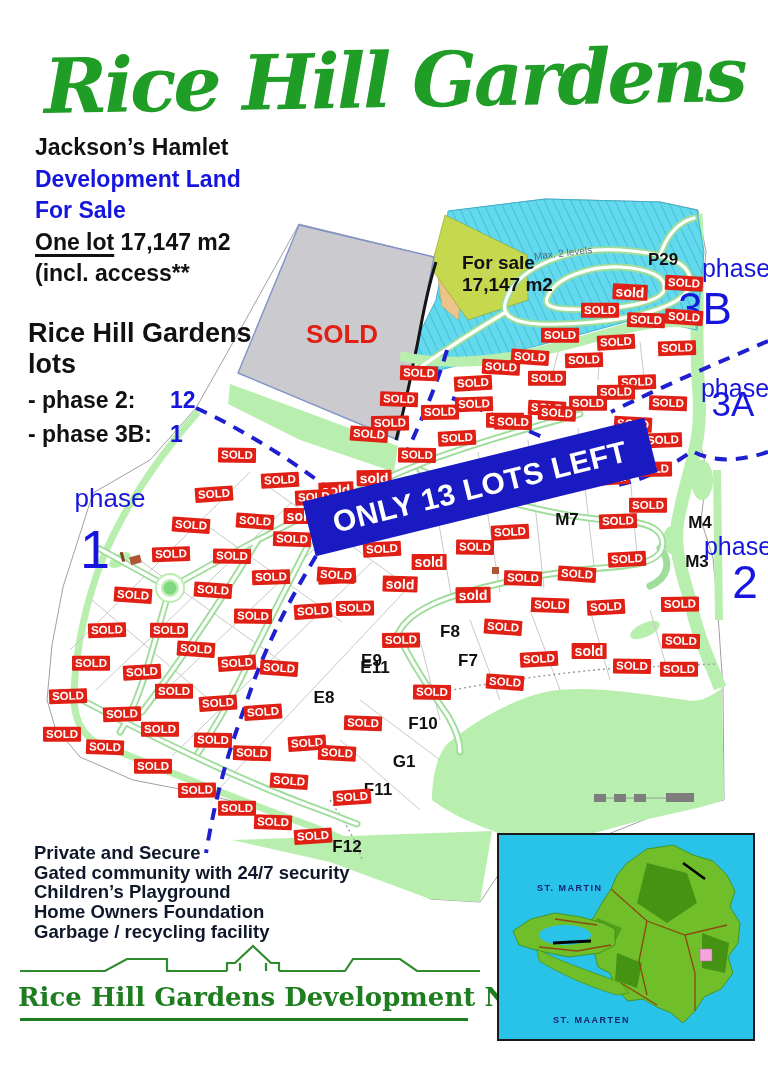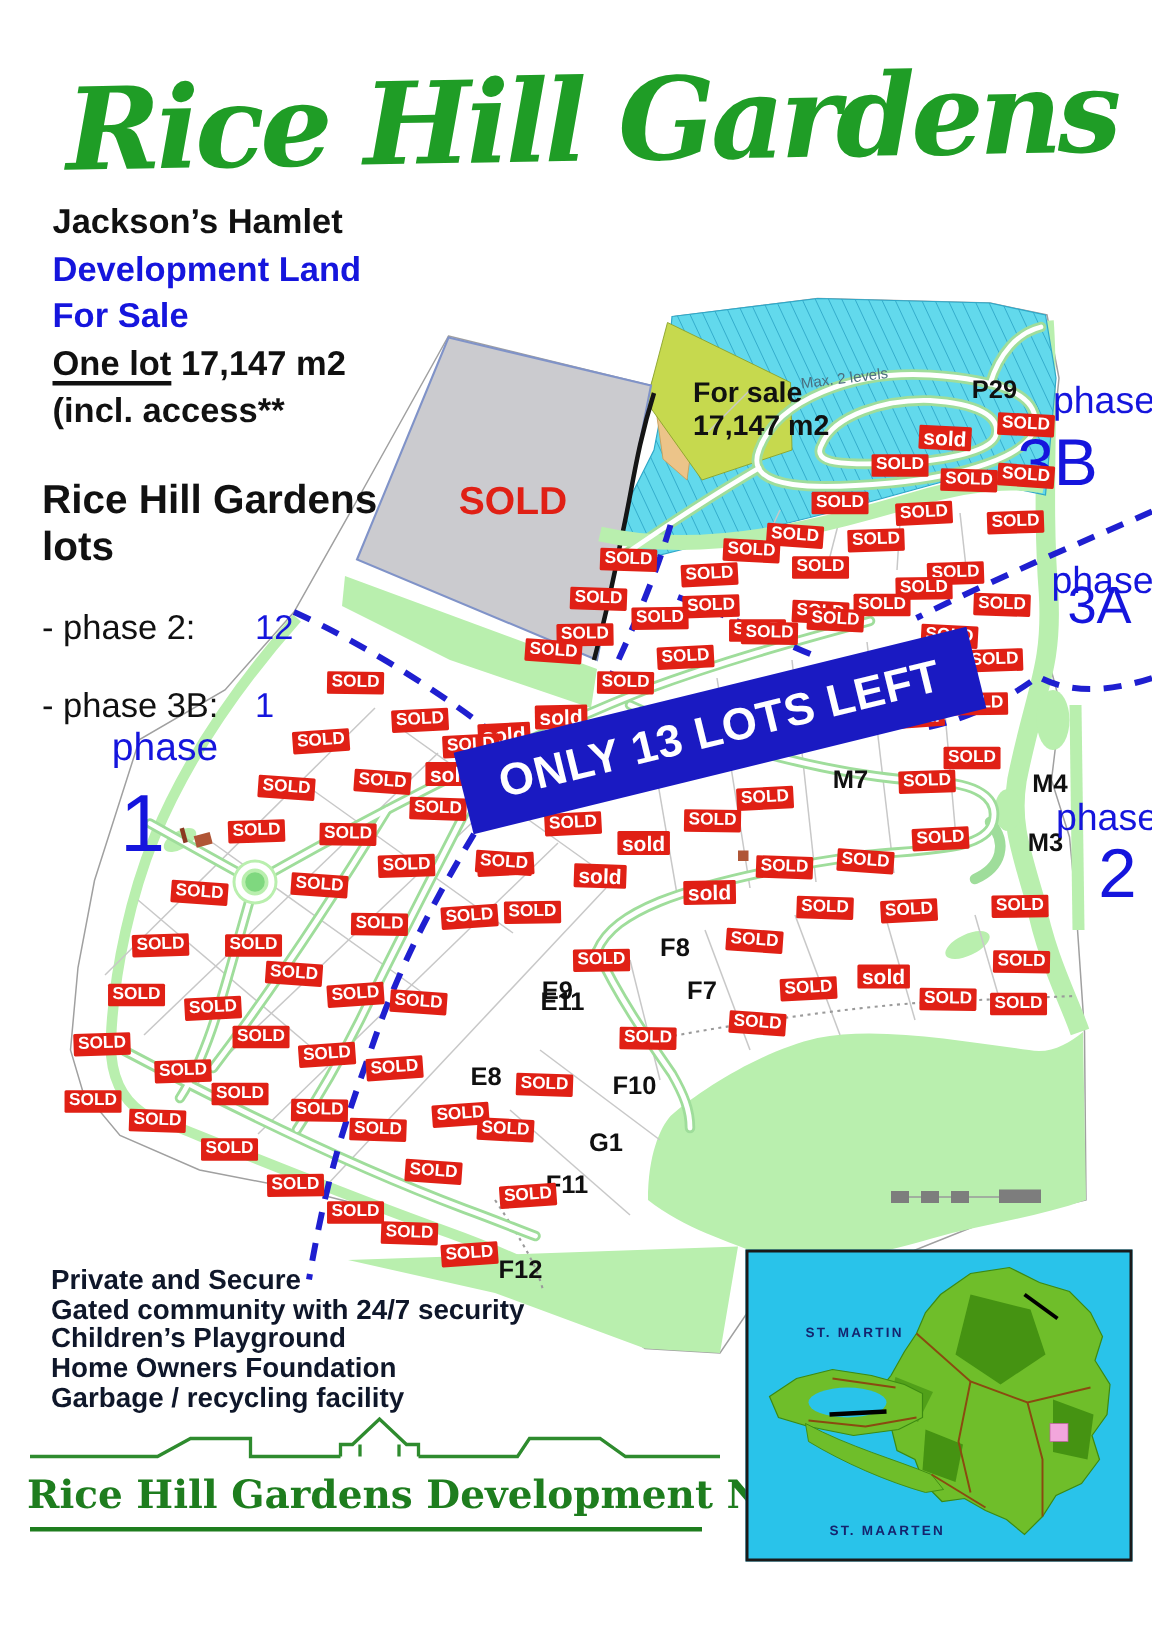--- a/index.html
+++ b/index.html
@@ -17,21 +17,21 @@
   .ctr{transform:translate(-50%,-50%);}
   #title{position:absolute;left:44px;top:36px;z-index:5;color:var(--title-green,#1f9d26);
          font-family:"DejaVu Serif",serif;font-style:italic;font-weight:bold;font-size:76px;
          letter-spacing:-3px;white-space:nowrap;transform:rotate(-1deg);}
   #intro{position:absolute;left:35px;top:132px;z-index:5;font-size:23px;font-weight:bold;
          line-height:31.5px;color:#111;white-space:nowrap;}
   #intro .blue{color:var(--blue,#1515dd);}
   #intro .ul{text-decoration:underline;text-decoration-thickness:2.5px;text-underline-offset:4px;}
   #lots-summary{position:absolute;left:28px;top:318px;z-index:5;color:#111;white-space:nowrap;}
   #lots-summary .h{font-size:27px;font-weight:bold;line-height:31px;}
-  #lots-summary .row{font-size:23px;font-weight:normal;margin-top:25px;}
+  #lots-summary .row{font-size:23px;font-weight:bold;margin-top:7px;}
   #lots-summary .row .lab{display:inline-block;width:142px;}
   #lots-summary .row .val{color:var(--blue,#1515dd);}
   #banner{position:absolute;left:304px;top:459px;width:352px;height:56px;z-index:4;
           background:var(--banner-blue,#1a1ac2);color:#fff;display:flex;align-items:center;
           justify-content:center;font-size:30px;font-weight:bold;letter-spacing:.5px;
           transform:rotate(-13.8deg);white-space:nowrap;}
   #gray-sold{position:absolute;left:342px;top:334px;z-index:2;color:var(--badge-red,#e02015);
              font-size:26px;font-weight:bold;transform:translate(-50%,-50%);}
   #forsale-label{position:absolute;left:462px;top:252px;z-index:2;font-size:19px;font-weight:bold;
              color:#111;line-height:22px;white-space:nowrap;}
@@ -204,21 +204,21 @@
 
   <div id="labels-layer">
       <div class="lot-label ctr" style="left: 663px; top: 260px;">P29</div>
       <div class="lot-label ctr" style="left: 567px; top: 520px;">M7</div>
       <div class="lot-label ctr" style="left: 700px; top: 523px;">M4</div>
       <div class="lot-label ctr" style="left: 697px; top: 562px;">M3</div>
       <div class="lot-label ctr" style="left: 450px; top: 632px;">F8</div>
       <div class="lot-label ctr" style="left: 468px; top: 661px;">F7</div>
       <div class="lot-label ctr" style="left: 351px; top: 661px; padding-left: 41px;">E9</div>
       <div class="lot-label ctr" style="left: 375px; top: 668px;">E11</div>
-      <div class="lot-label ctr" style="left: 324px; top: 718px;">E8</div>
+      <div class="lot-label ctr" style="left: 324px; top: 698px;">E8</div>
       <div class="lot-label ctr" style="left: 423px; top: 724px;">F10</div>
       <div class="lot-label ctr" style="left: 404px; top: 762px;">G1</div>
       <div class="lot-label ctr" style="left: 378px; top: 790px;">F11</div>
       <div class="lot-label ctr" style="left: 347px; top: 847px; text-align: right;">F12</div>
       <div class="phase-word ctr" style="left: 110px; top: 498px; font-size: 26px;">phase</div>
       <div class="phase-num ctr" style="left: 95px; top: 549px; font-size: 54px;">1</div>
       <div class="phase-word ctr" style="left: 738px; top: 546px; font-size: 25px;">phase</div>
       <div class="phase-num ctr" style="left: 745px; top: 582px; font-size: 46px;">2</div>
       <div class="phase-word ctr" style="left: 735px; top: 388px; font-size: 25px;">phase</div>
       <div class="phase-num ctr" style="left: 733px; top: 404px; font-size: 35px;">3A</div>

